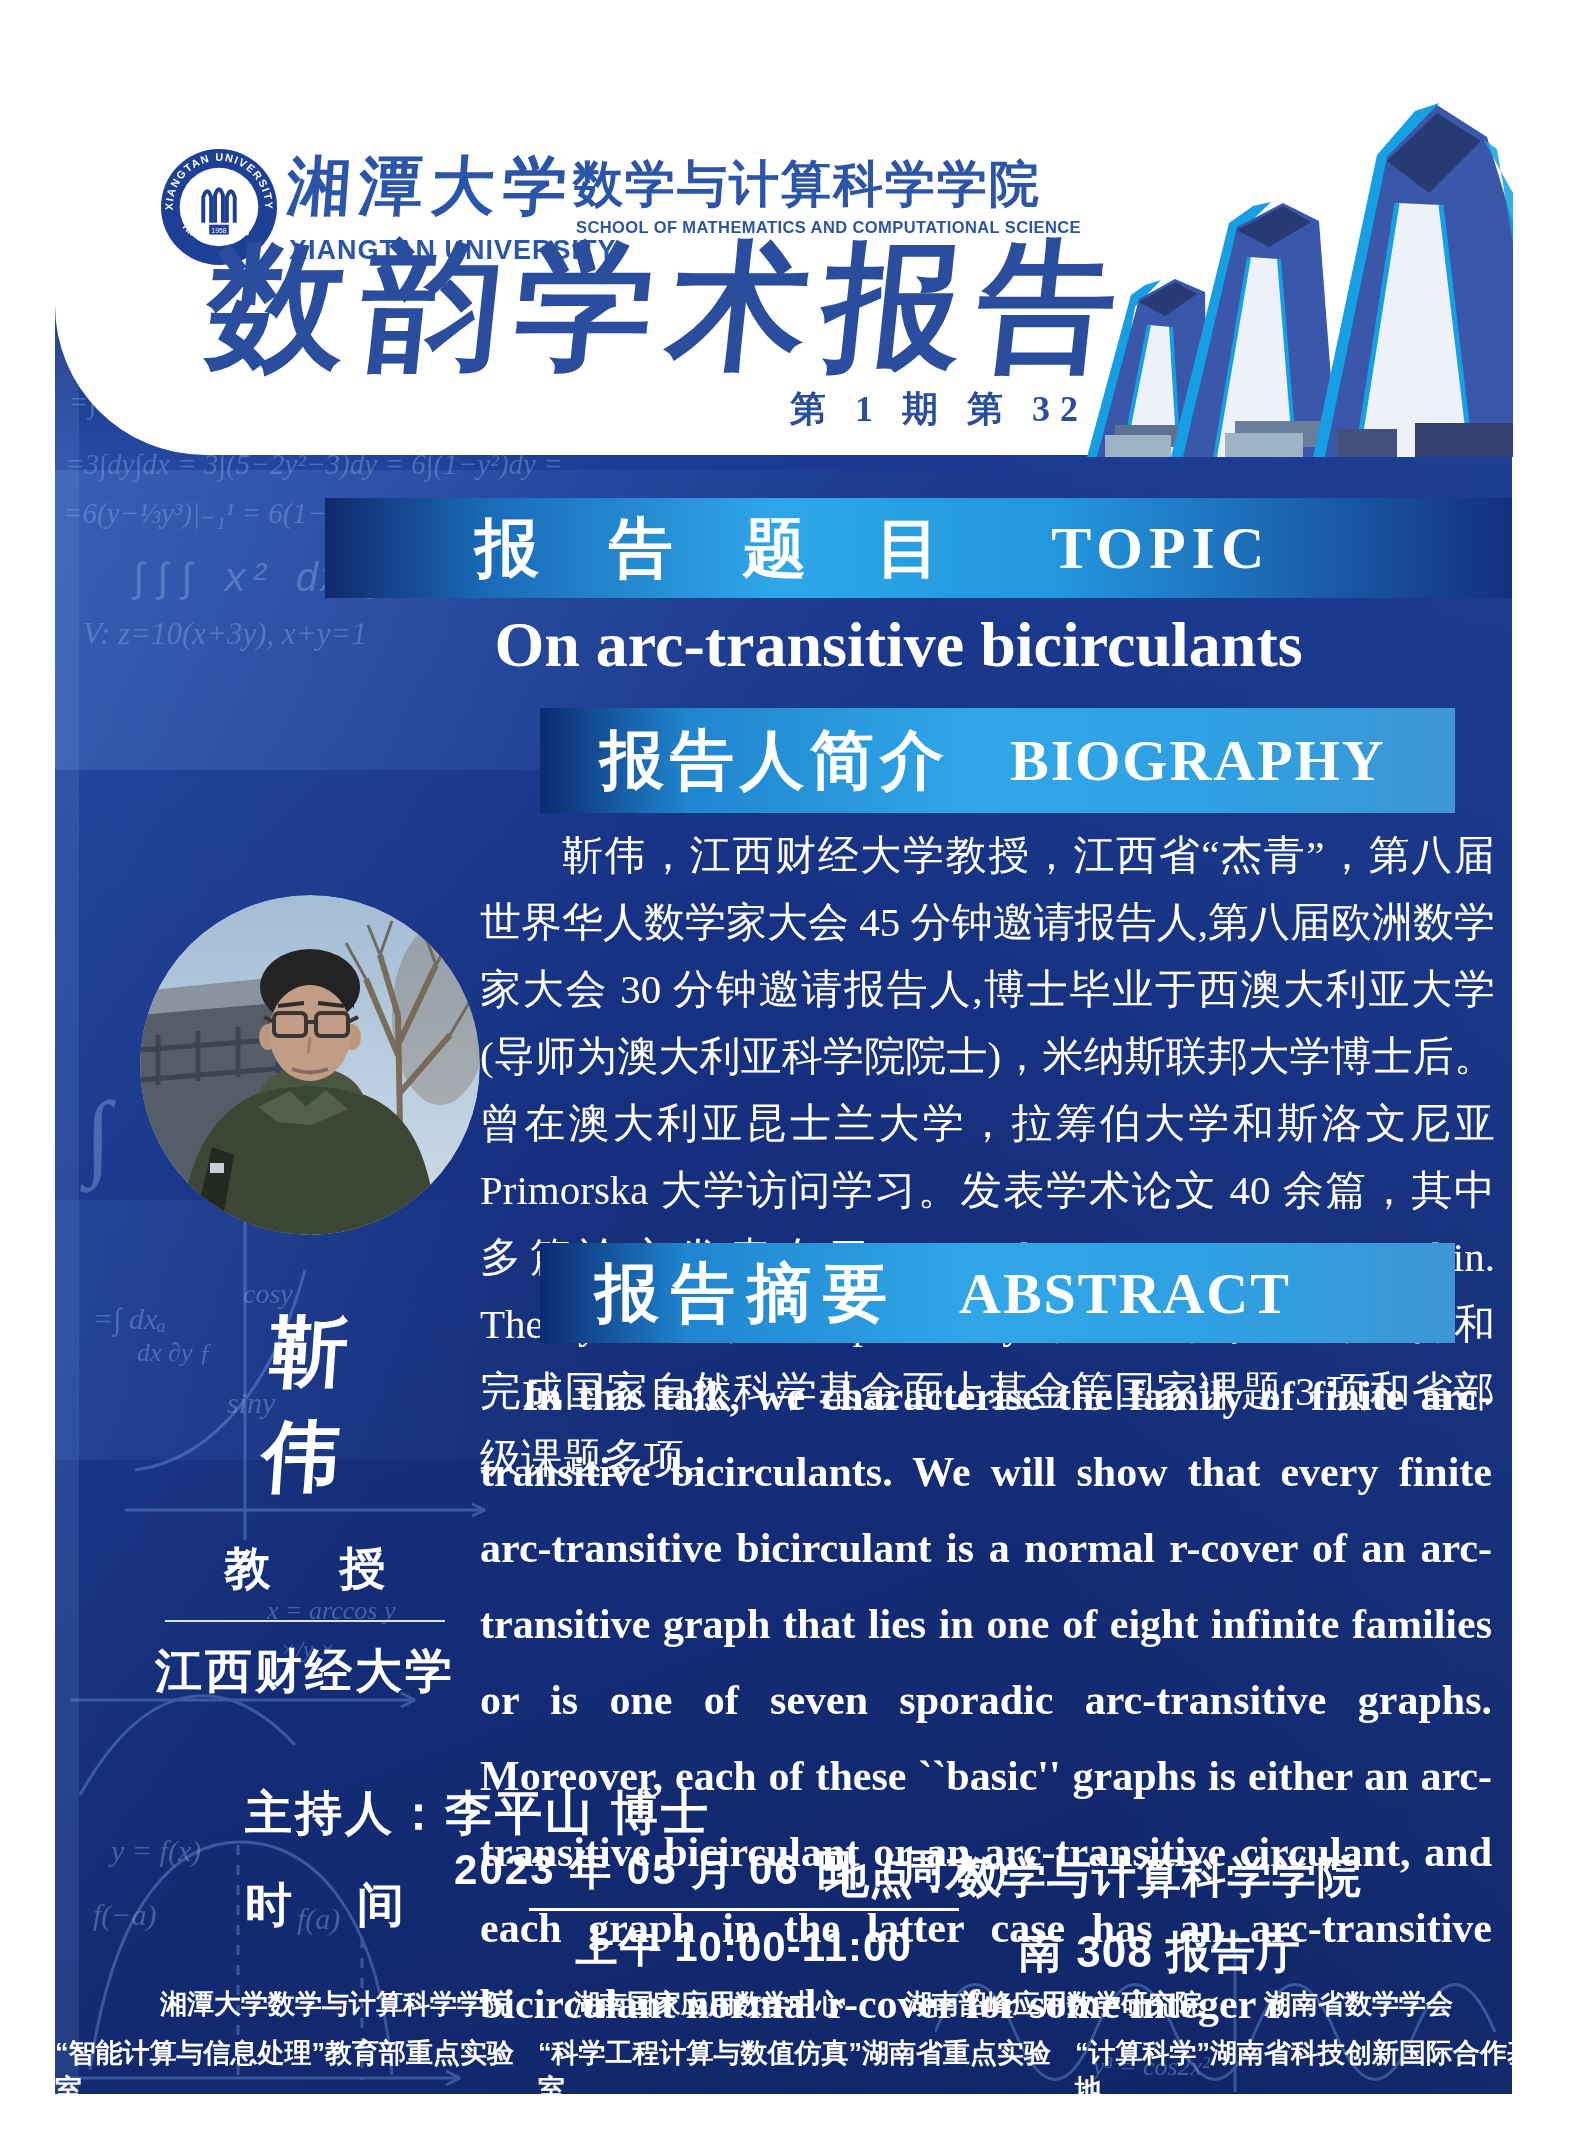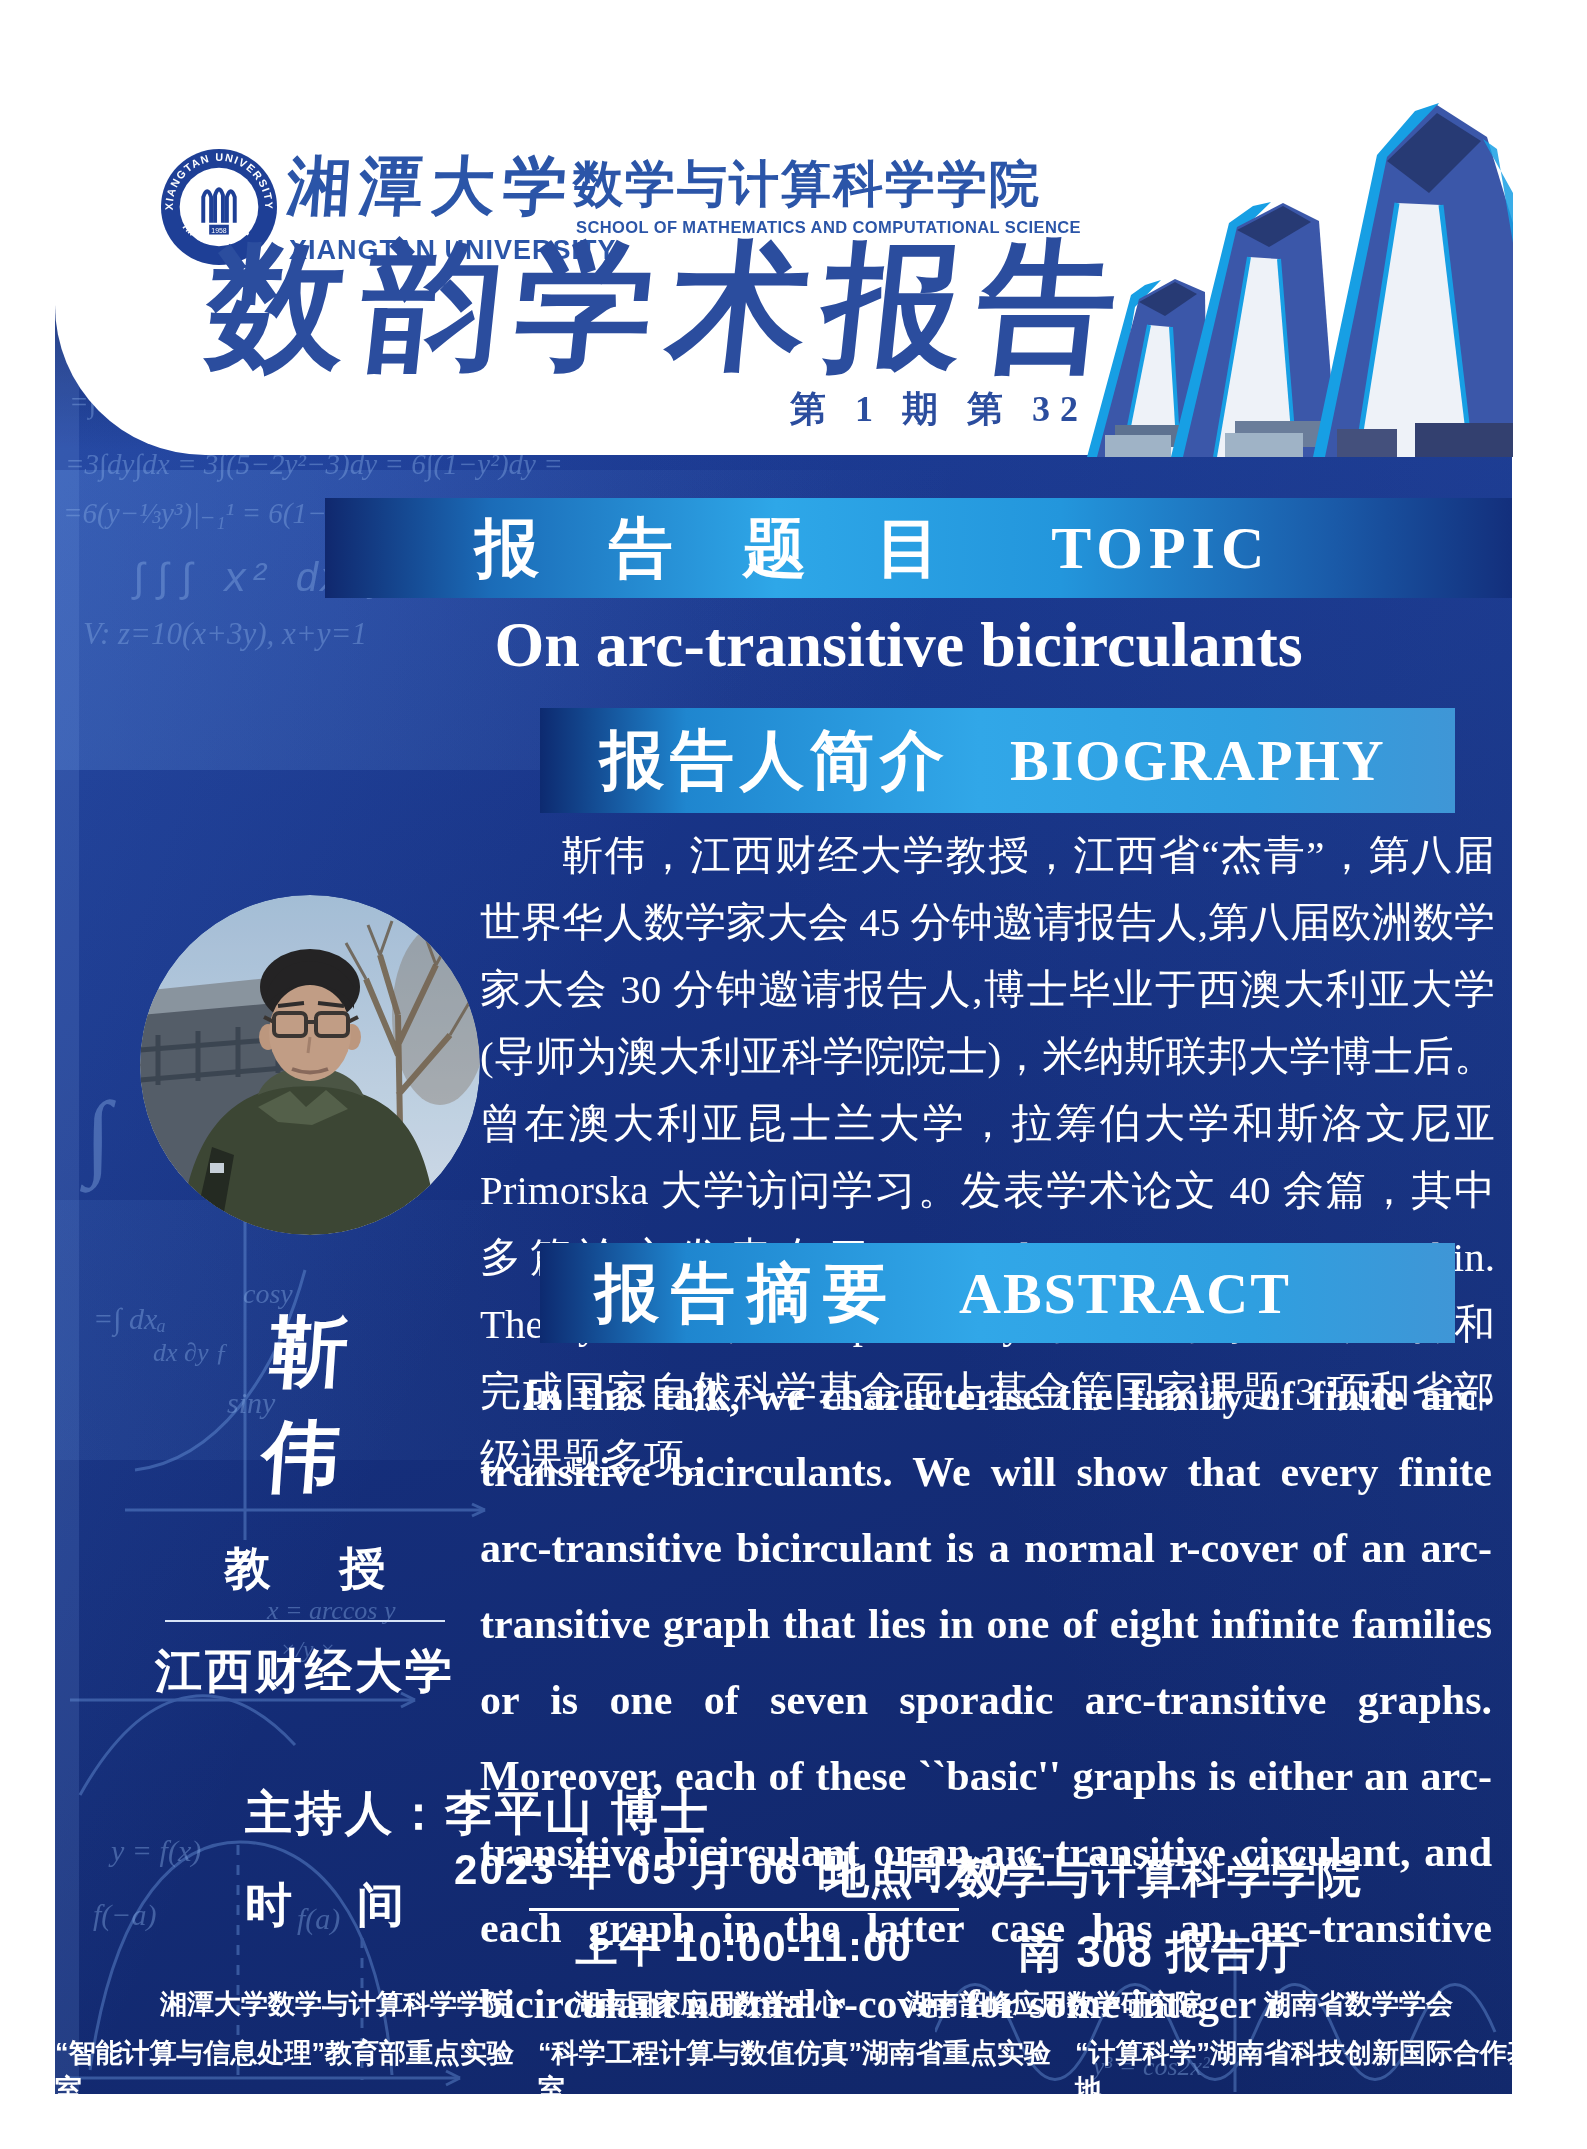--- a/index.html
+++ b/index.html
@@ -136,21 +136,21 @@
       </svg>
     <span class="formula" style="left: 8px; top: 30px; font-size: 28px;">V=∫dy∫  2y²+3   1+√(9x³+4y³)</span>
         <span class="formula" style="left: 14px; top: 86px; font-size: 29px;">=∫ dy ∫ (4+√(9x²+4y²−1)) dy =</span>
         <span class="formula" style="left: 10px; top: 148px; font-size: 29px;">=3∫dy∫dx = 3∫(5−2y²−3)dy = 6∫(1−y²)dy =</span>
         <span class="formula" style="left: 8px; top: 196px; font-size: 29px;">=6(y−⅓y³)|₋₁¹ = 6(1−⅓+1−⅓) = 8.</span>
         <span class="formula" style="left: 72px; top: 258px; font-size: 40px; font-family: Liberation Mono, monospace;">∫∫∫ x² dxdydz =</span>
         <span class="formula" style="left: 28px; top: 316px; font-size: 31px;">V:  z=10(x+3y),  x+y=1</span>
         <span class="formula" style="left: 30px; top: 780px; font-size: 95px;">∫</span>
         <span class="formula" style="left: 188px; top: 978px; font-size: 28px;">cosy</span>
         <span class="formula" style="left: 38px; top: 1002px; font-size: 30px;">=∫ dxₐ</span>
-        <span class="formula" style="left: 98px; top: 1038px; font-size: 26px;">dx   ∂y   ƒ</span>
+        <span class="formula" style="left: 82px; top: 1038px; font-size: 26px;">dx   ∂y   ƒ</span>
         <span class="formula" style="left: 172px; top: 1086px; font-size: 30px;">siny</span>
         <span class="formula" style="left: 212px; top: 1296px; font-size: 26px;">x = arccos y</span>
         <span class="formula" style="left: 225px; top: 1336px; font-size: 24px;">×/y   ×</span>
         <span class="formula" style="left: 56px; top: 1534px; font-size: 30px;">y = f(x)</span>
         <span class="formula" style="left: 38px; top: 1598px; font-size: 30px;">f(−a)</span>
         <span class="formula" style="left: 242px; top: 1602px; font-size: 30px;">f(a)</span>
         <span class="formula" style="left: 1038px; top: 1752px; font-size: 26px;">y³ = cos2x²</span>
       </div>
 
     <div class="banner banner-topic">

